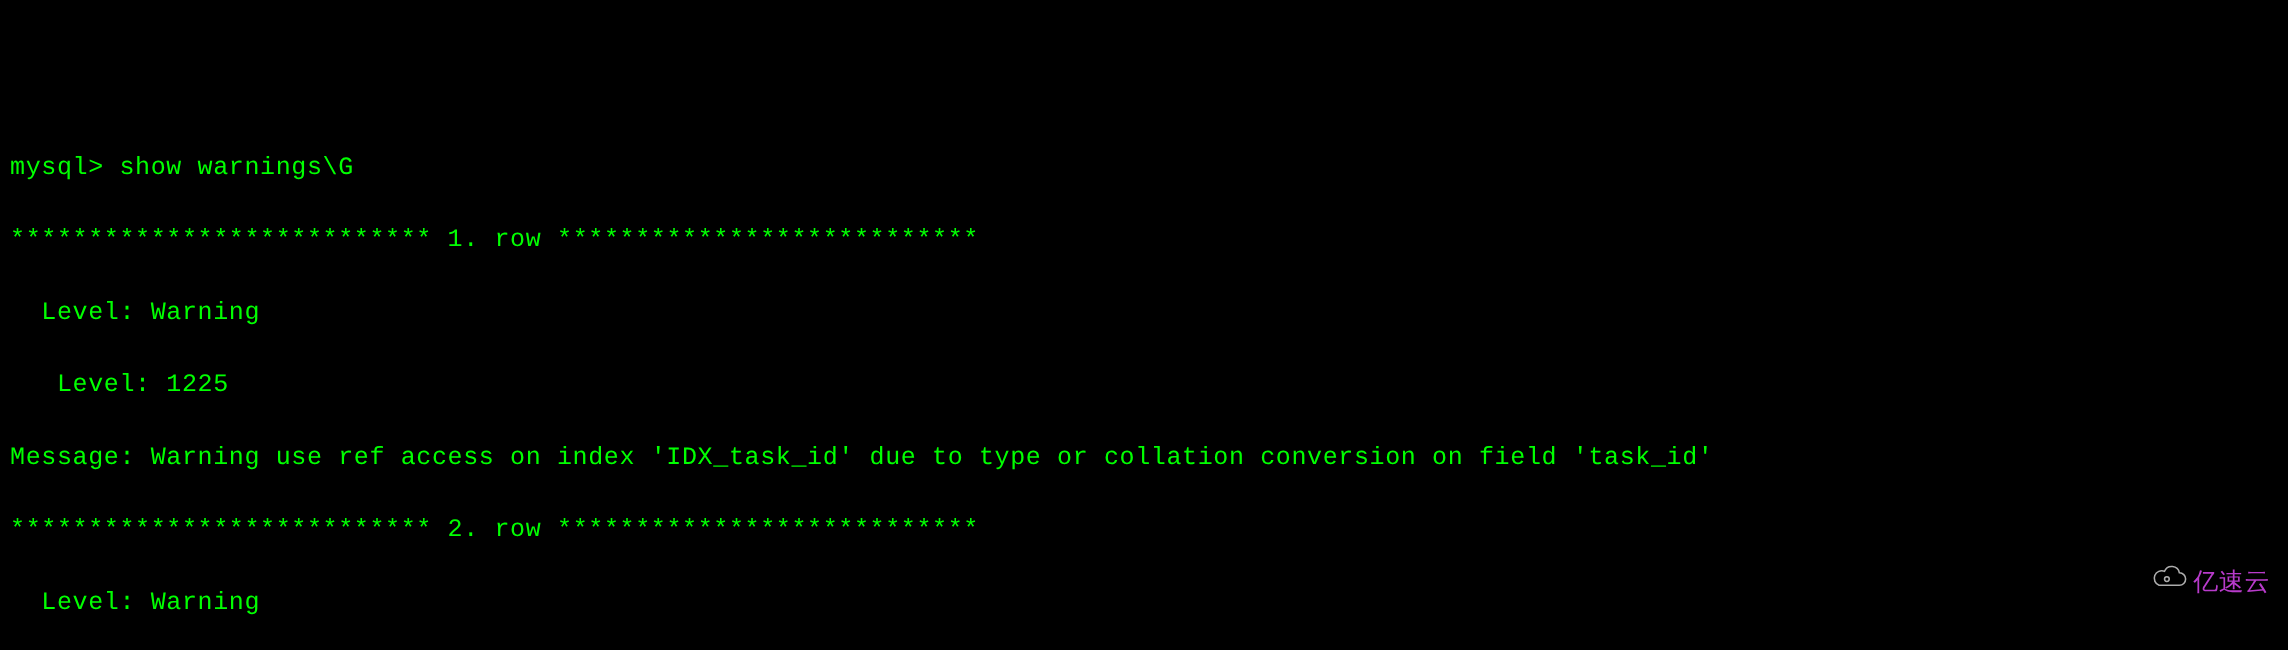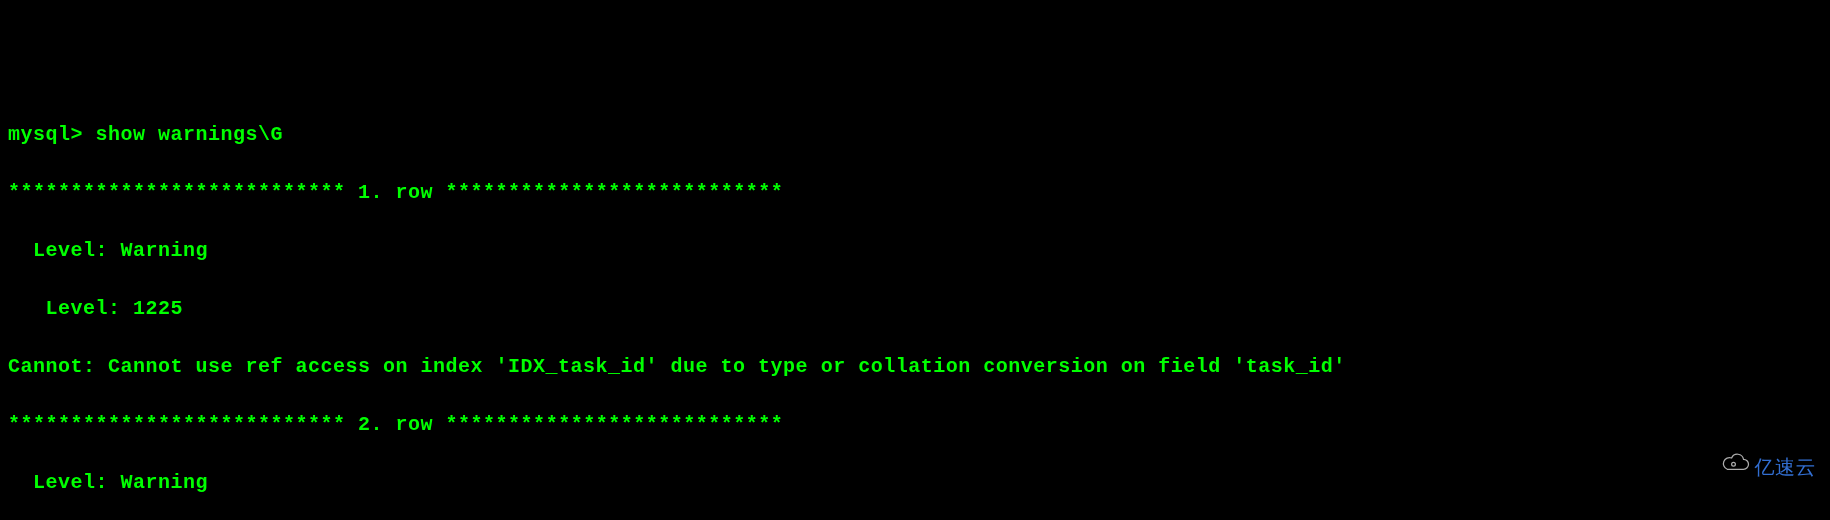--- a/index.html
+++ b/index.html
@@ -16,27 +16,26 @@
       width: 1830px;
       height: 520px;
       padding: 4px 8px;
       white-space: pre;
       overflow: hidden;
       position: relative;
       letter-spacing: 0.5px;
     }
     .line {
       white-space: pre;
-      font-weight: bold;
     }
     .watermark {
       position: absolute;
       bottom: 8px;
       right: 14px;
-      color: #3b82f6;
+      color: #d946ef;
       font-family: Arial, sans-serif;
       font-size: 20px;
       display: flex;
       align-items: center;
       gap: 4px;
       opacity: 0.85;
     }
     .watermark svg {
       width: 30px;
       height: 24px;
@@ -44,21 +43,21 @@
   </style>
 </head>
 <body>
 
 
 
 <div class="line"><span>mysql&gt; show warnings\G</span></div>
 <div class="line"><span>***************************</span> <span>1</span><span>. row </span><span>***************************</span></div>
 <div class="line"><span>  Level: </span><span>Warning</span></div>
 <div class="line"><span>   Level: </span><span>1225</span></div>
-<div class="line"><span>Cannot: </span><span>Cannot use ref access on index 'IDX_task_id' due to type or collation conversion on field 'task_id'</span></div>
+<div class="line"><span>Message: </span><span>Warning use ref access on index 'IDX_task_id' due to type or collation conversion on field 'task_id'</span></div>
 <div class="line"><span>***************************</span> <span>2</span><span>. row </span><span>***************************</span></div>
 <div class="line"><span>  Level: </span><span>Warning</span></div>
 
 
 
 
 
 
 
 

